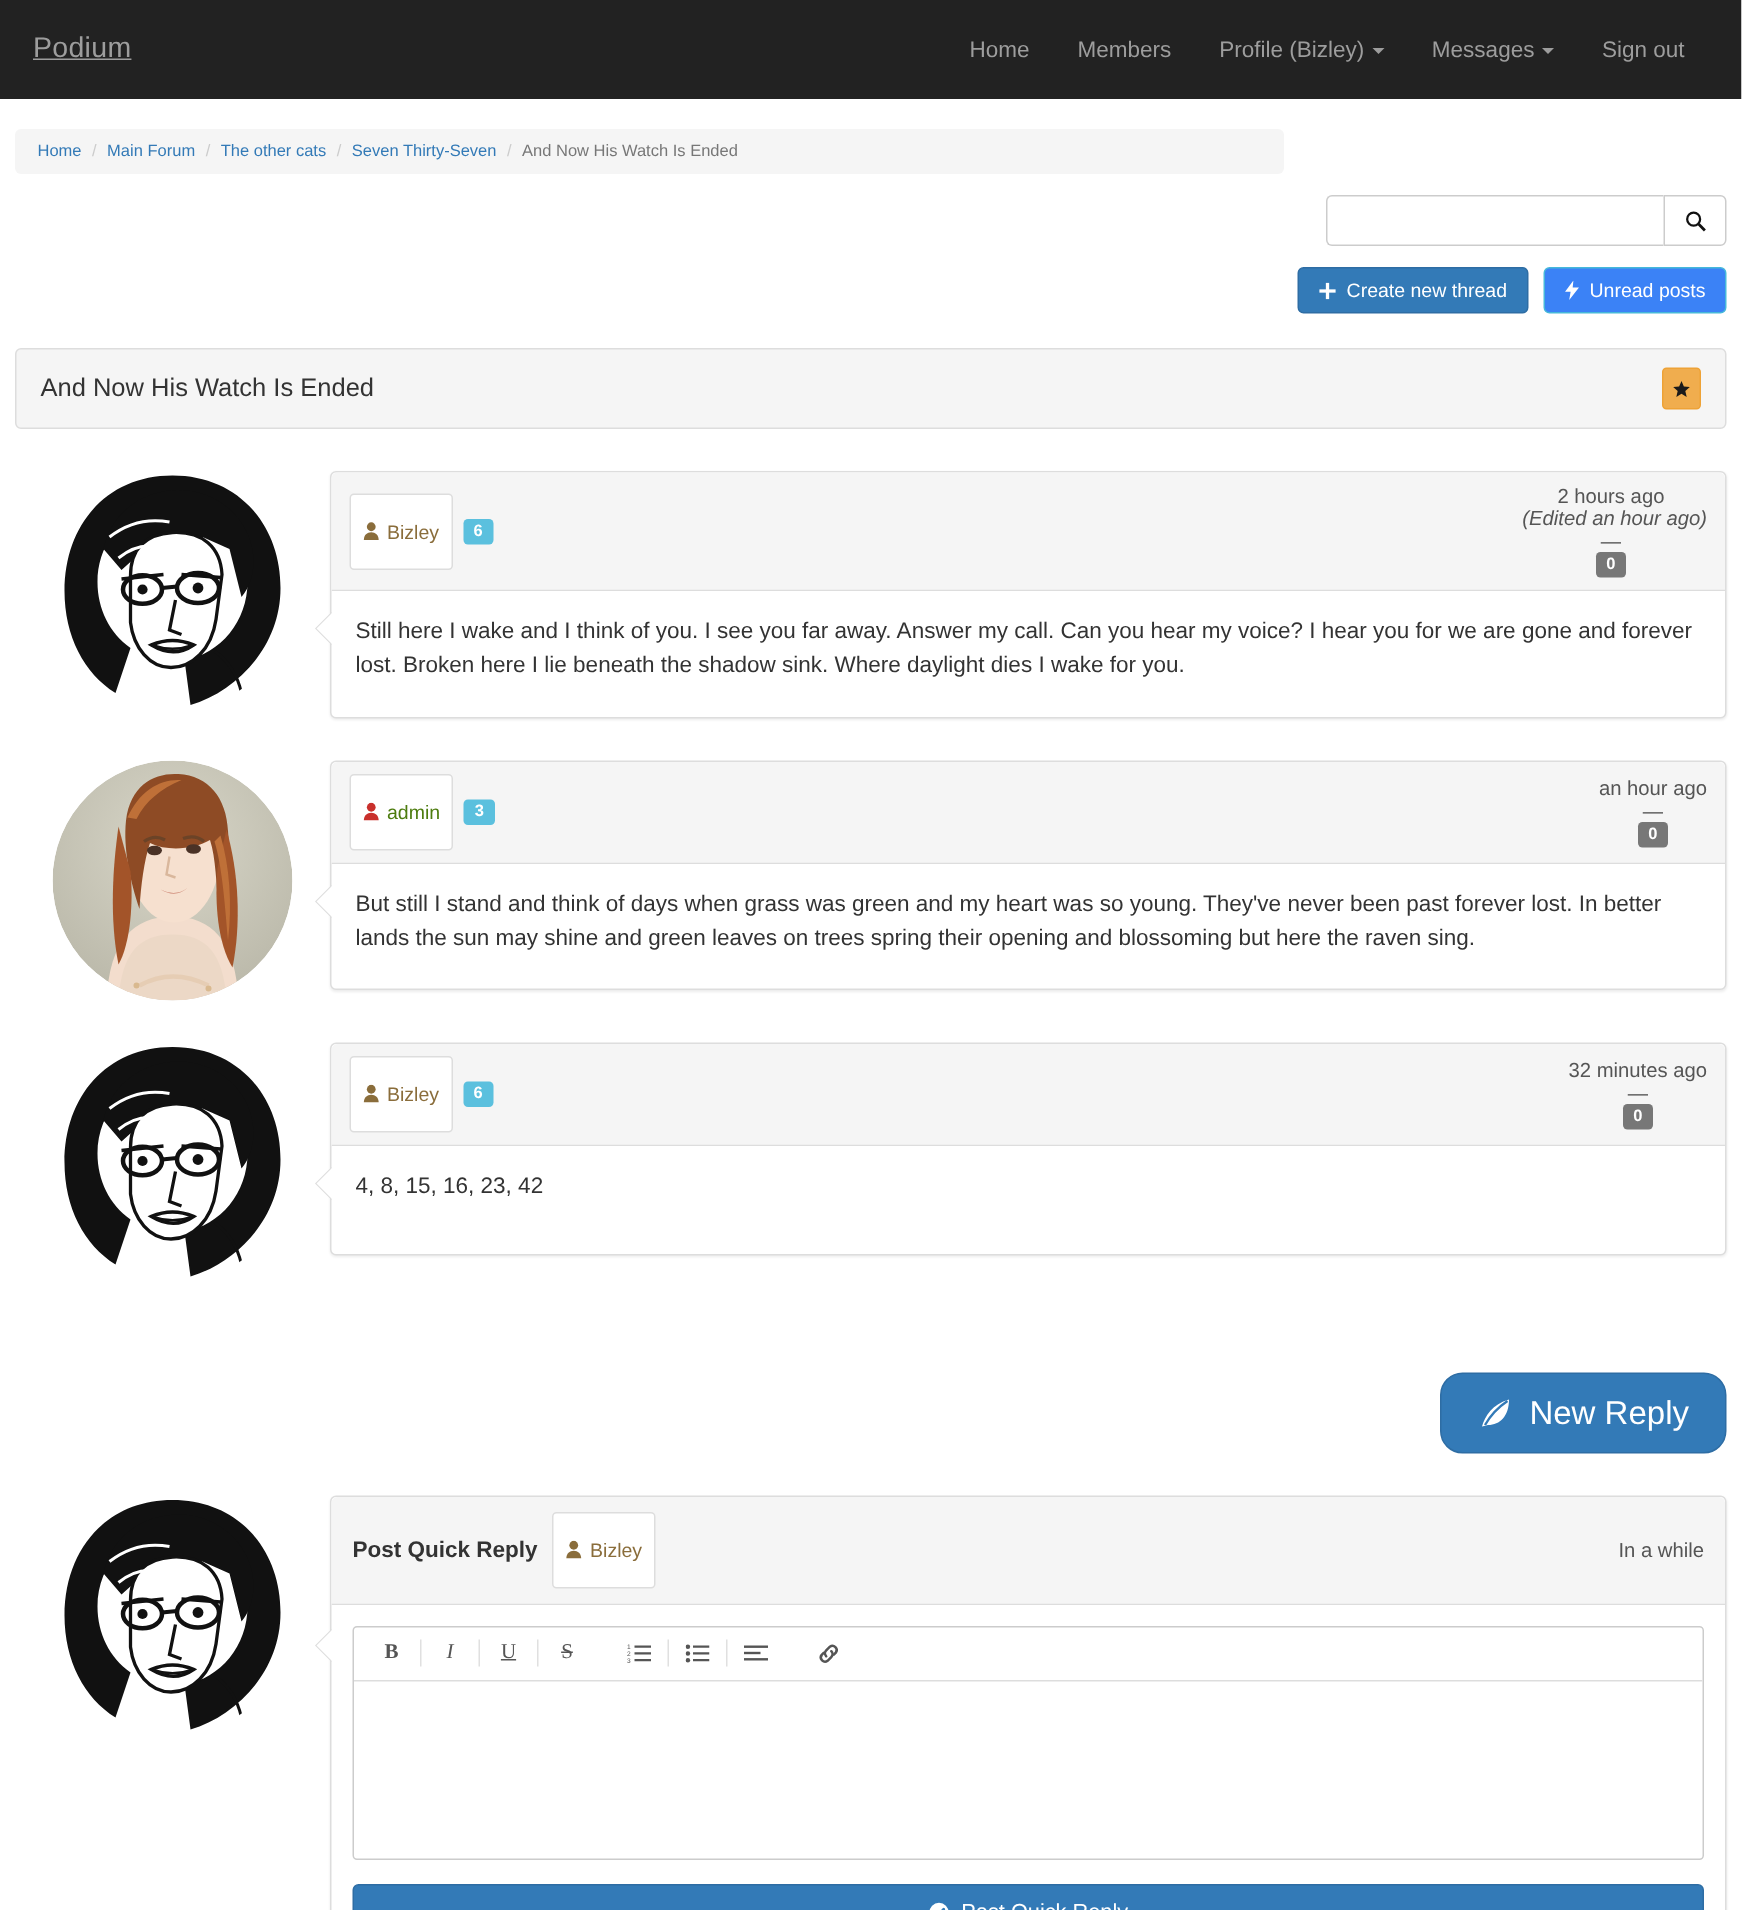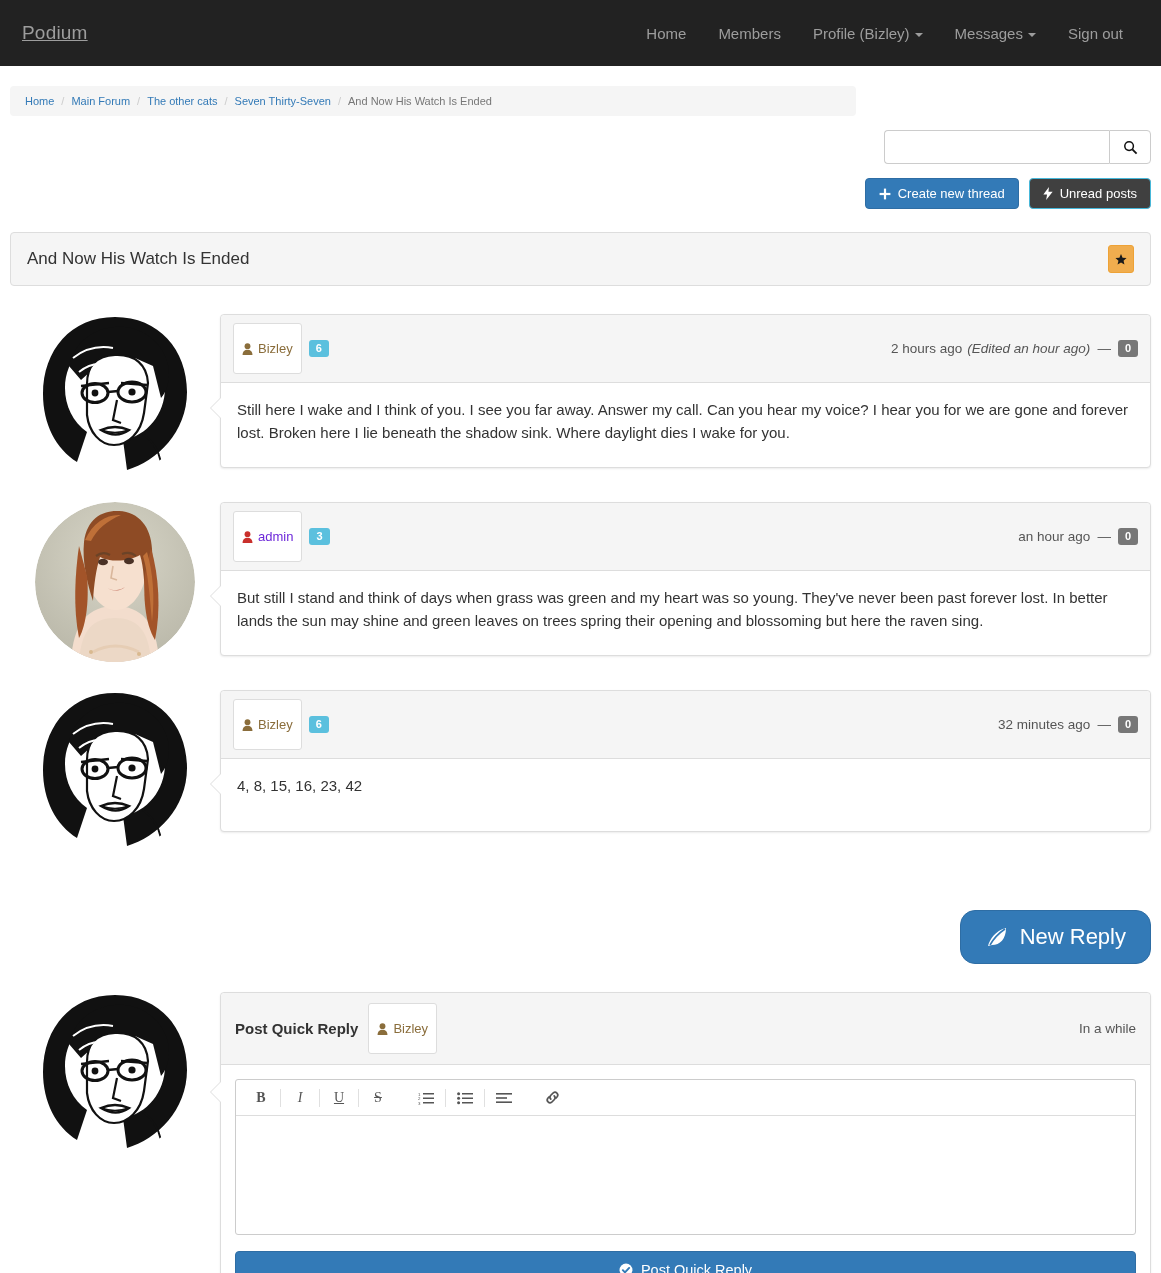--- a/index.html
+++ b/index.html
@@ -100,21 +100,21 @@
     border: 1px solid transparent;
     padding: 7px 13px;
     cursor: pointer;
     display: inline-flex;
     align-items: center;
     gap: 7px;
     font-family: "Liberation Sans", sans-serif;
     white-space: nowrap;
   }
   .btn-primary { background: #337ab7; border-color: #2e6da4; color: #fff; }
-  .btn-info    { background: #404040; border-color: #46b8da; color: #fff; }
+  .btn-info    { background: #3b82f6; border-color: #46b8da; color: #fff; }
   .thread-head {
     margin-top: 23px;
     background: #f5f5f5;
     border: 1px solid #ddd;
     border-radius: 4px;
     padding: 12px 16px;
     display: flex;
     align-items: center;
     min-height: 42px;
   }
@@ -174,38 +174,39 @@
     gap: 5px;
     background: #fff;
     border: 1px solid #ddd;
     border-radius: 3px;
     padding: 17px 8px;
     font-size: 13px;
     color: #8a6d3b;
     text-decoration: none;
     white-space: nowrap;
   }
-  .user-badge.admin { color: #6d28d9; }
+  .user-badge.admin { color: #4d7c0f; }
   .badge-count {
     margin-left: 7px;
     background: #5bc0de;
     color: #fff;
     border-radius: 3px;
     font-size: 11px;
     padding: 3px 7px;
     line-height: 1;
     font-weight: bold;
   }
   .post-meta {
     margin-left: auto;
     font-size: 13.5px;
     color: #555;
     display: flex;
     align-items: center;
     gap: 0;
+    flex-direction: column;
   }
   .post-meta em { font-style: italic; text-align: right; }
   .meta-dash { padding: 0 7px; color: #555; }
   .badge-gray {
     background: #777;
     color: #fff;
     border-radius: 3px;
     font-size: 11px;
     padding: 3px 7px;
     line-height: 1;

